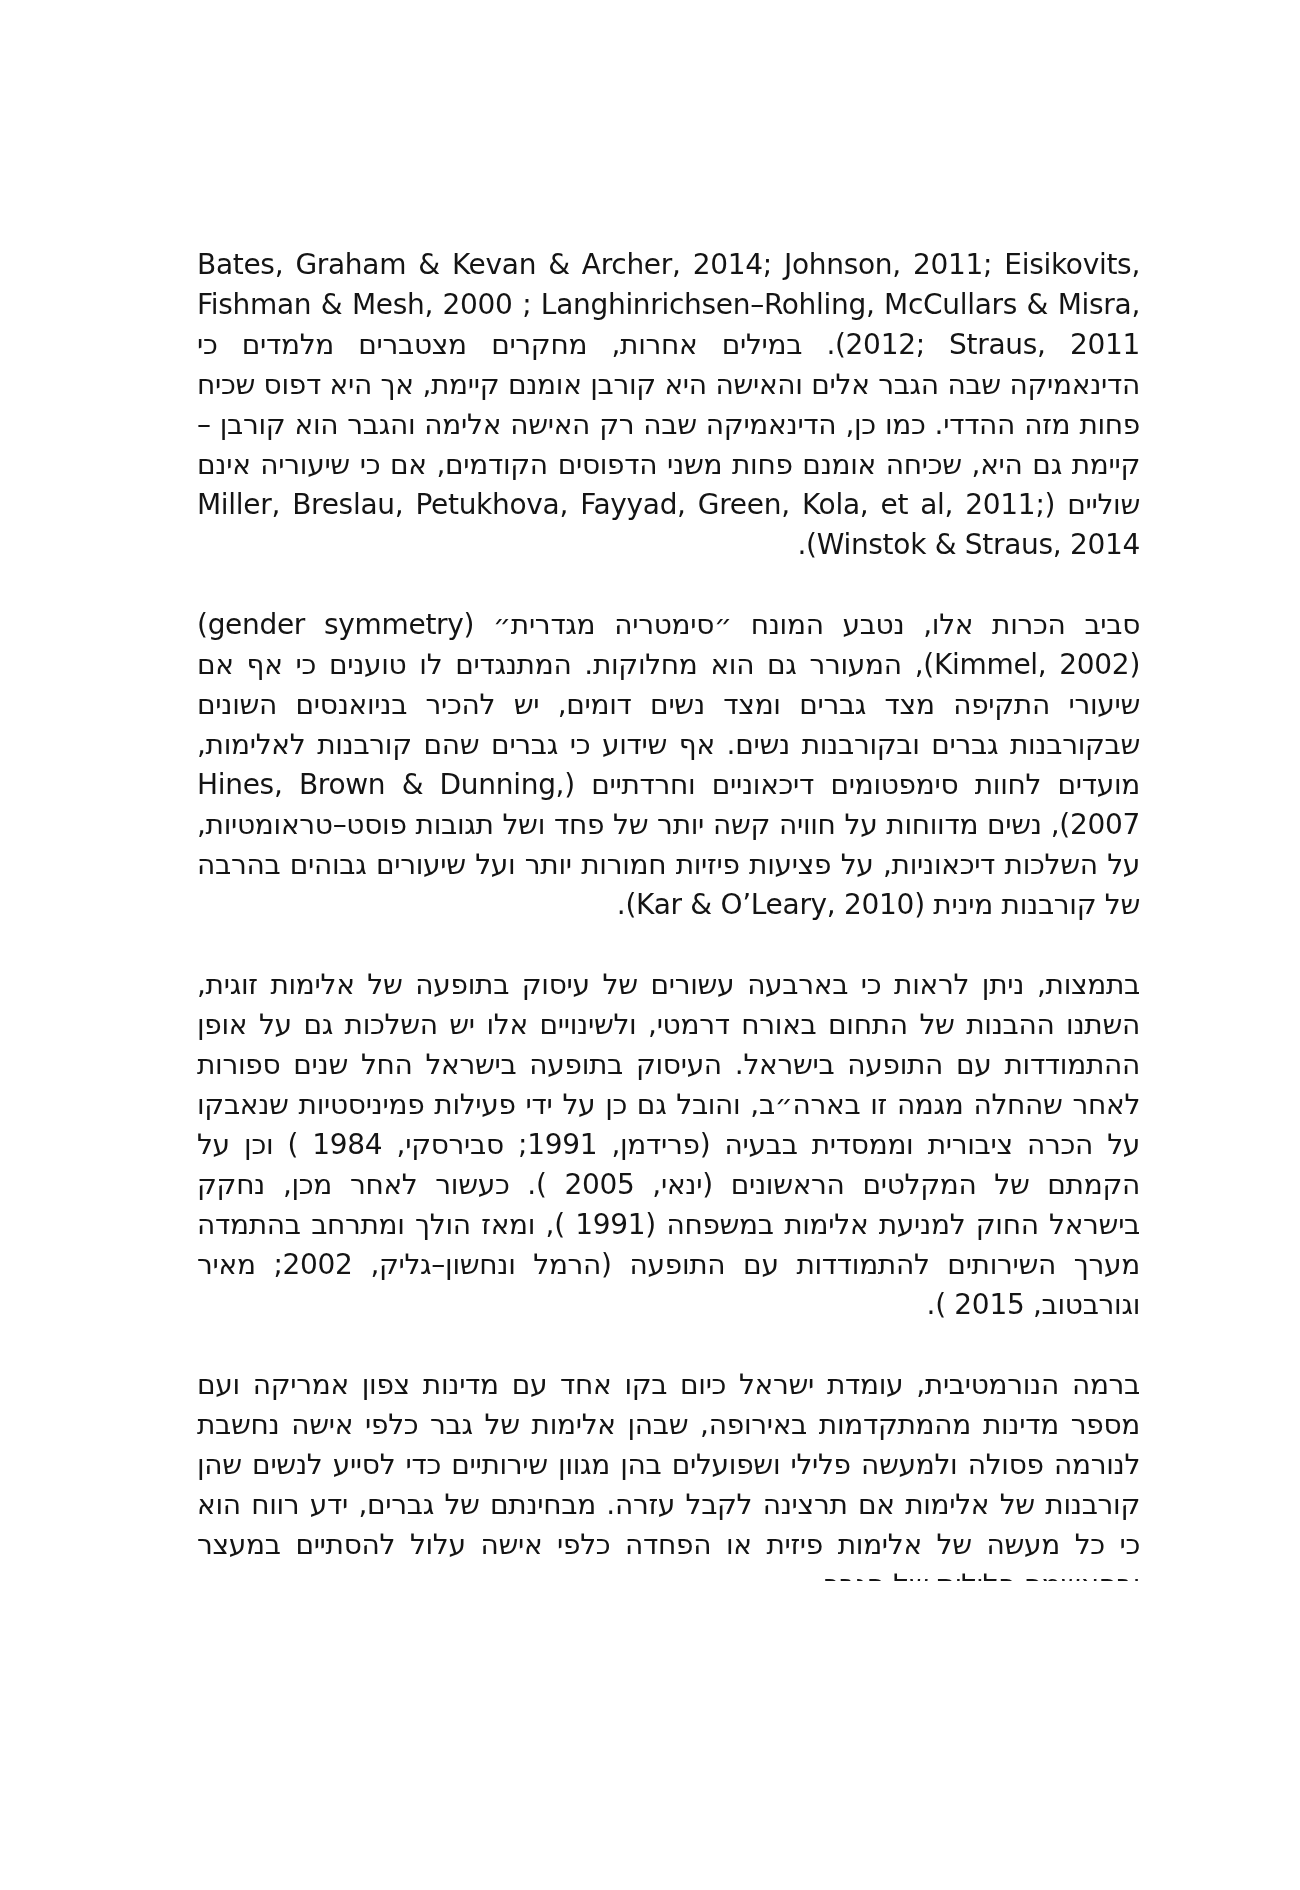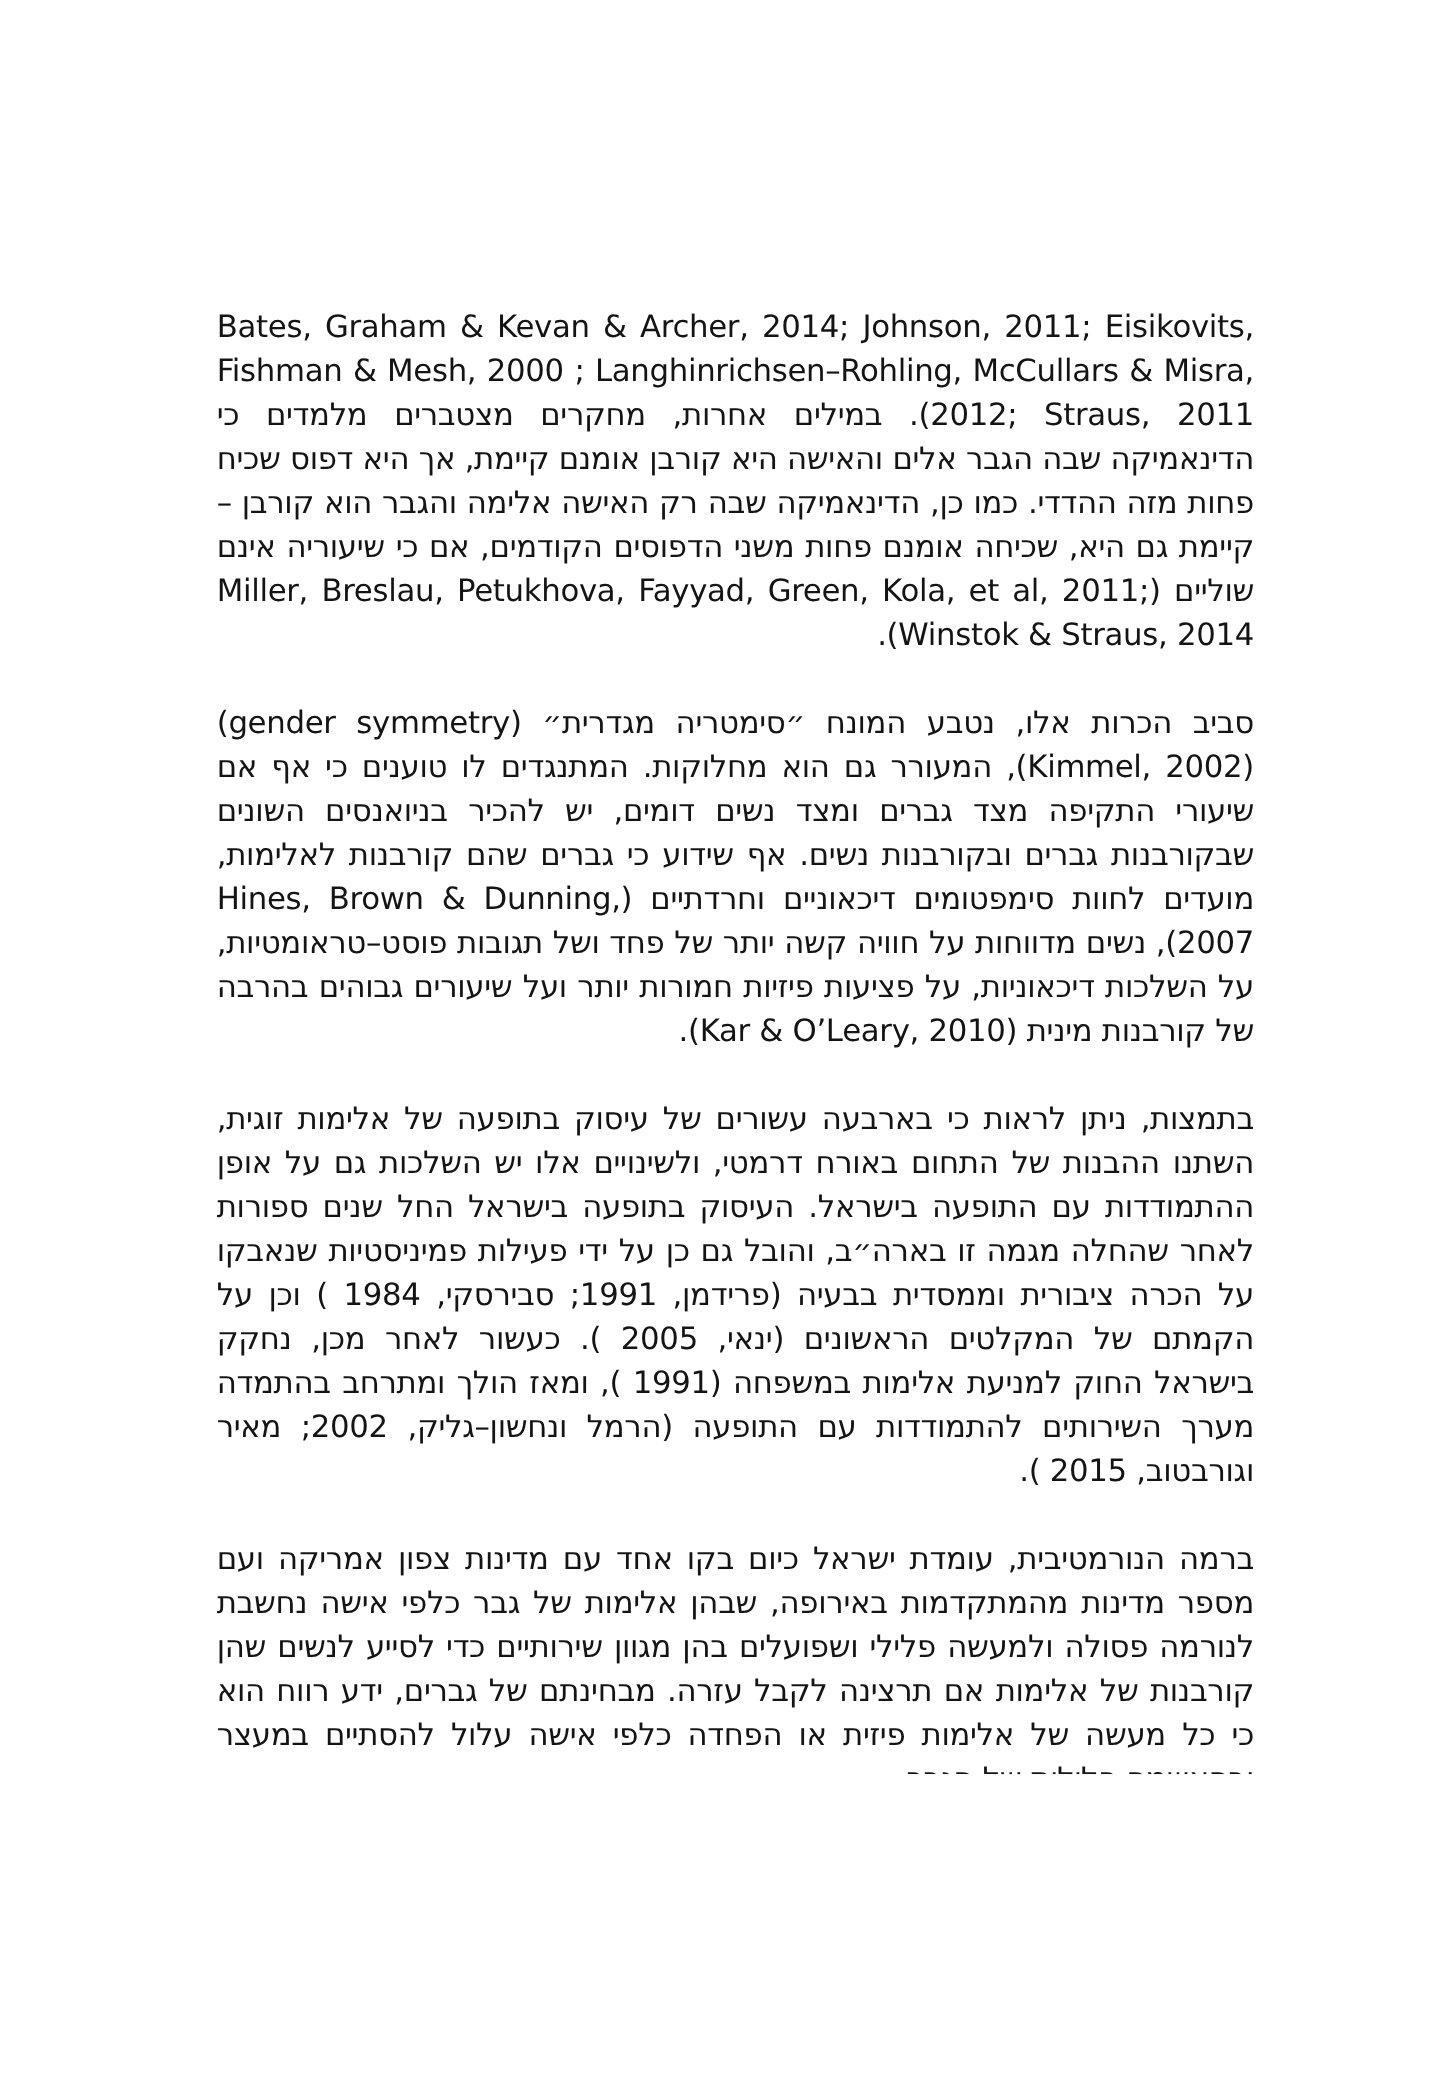--- a/index.html
+++ b/index.html
@@ -8,21 +8,20 @@
     background: #ffffff;
   }
   .page {
     position: relative;
     width: 1300px;
     height: 1581px;
     background: #ffffff;
     overflow: hidden;
     font-family: "DejaVu Sans", sans-serif;
     color: #141414;
-    margin-top: 32px;
   }
   .text-block {
     position: absolute;
     top: 245px;
     left: 197px;
     right: 160px;
     direction: rtl;
     unicode-bidi: embed;
     text-align: justify;
     font-size: 28px;

